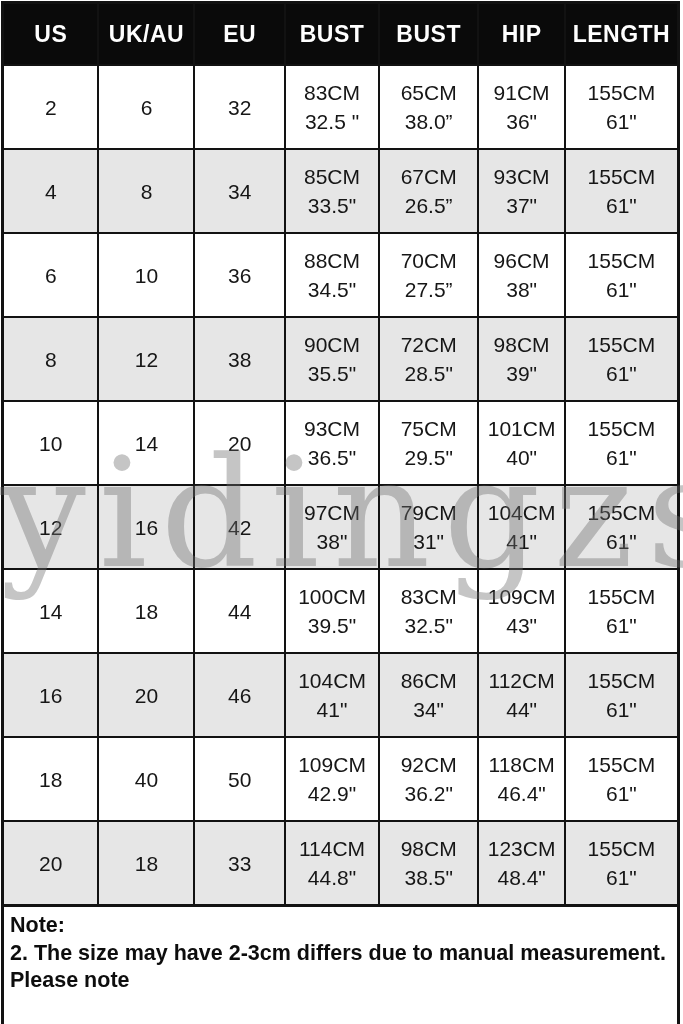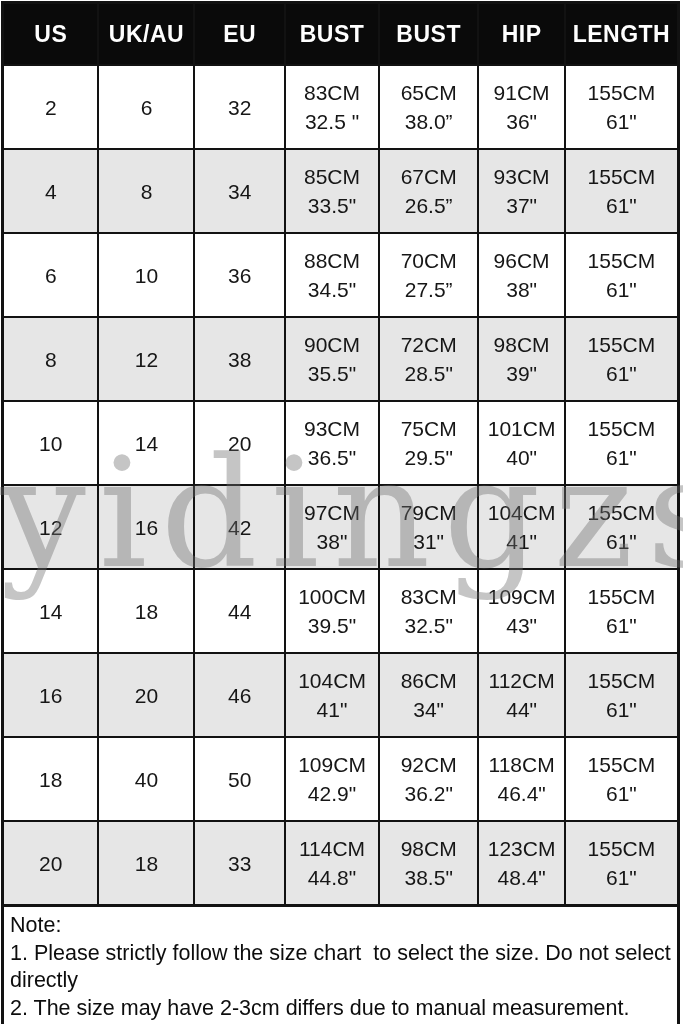--- a/index.html
+++ b/index.html
@@ -46,21 +46,21 @@
     width: 679px;
     box-sizing: border-box;
     border-left: 3px solid #121212;
     border-right: 3px solid #121212;
     min-height: 120px;
     padding: 5px 6px 0 6px;
     color: #0d0d0d;
     font-size: 21.5px;
     line-height: 27.5px;
   }
-  .note-line { white-space: pre-wrap; }
+  .note-line { white-space: pre-wrap; font-weight: bold; }
 
   .watermark {
     position: absolute;
     top: 430px;
     left: 0;
     width: 683px;
     text-align: center;
     font-family: "DejaVu Serif", serif;
     font-size: 152px;
     line-height: 1.1;
@@ -367,19 +367,18 @@
           <td>
             <div class="cell-line">155CM</div>
             <div class="cell-line">61"</div>
           </td>
         </tr>
       </tbody>
   </table>
 
   <div class="notes">
     <div class="note-line">Note:</div>
-    <div class="note-line">1. Please strictly follow the size chart  to select the size. Do not select directly</div>
     <div class="note-line">2. The size may have 2-3cm differs due to manual measurement. Please note</div>
   </div>
 
   <div class="watermark">yidingzs</div>
 
 </div>
 
 </body></html>

